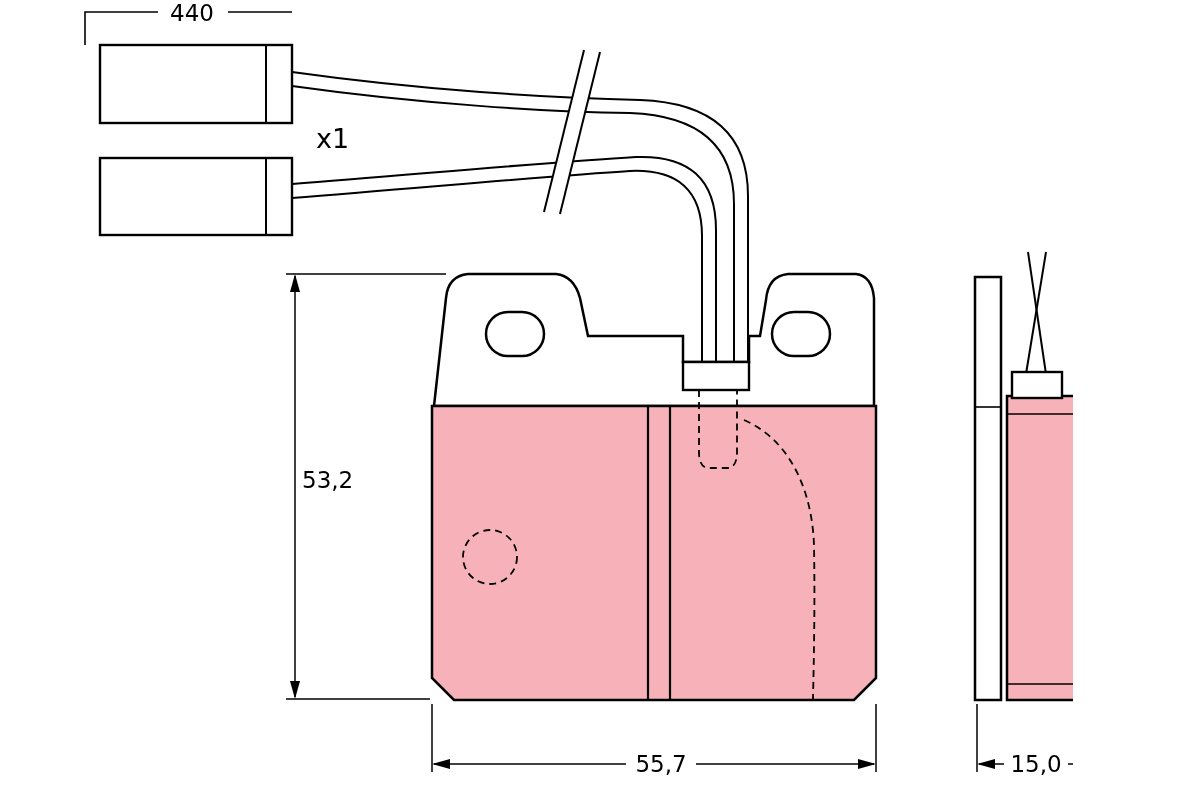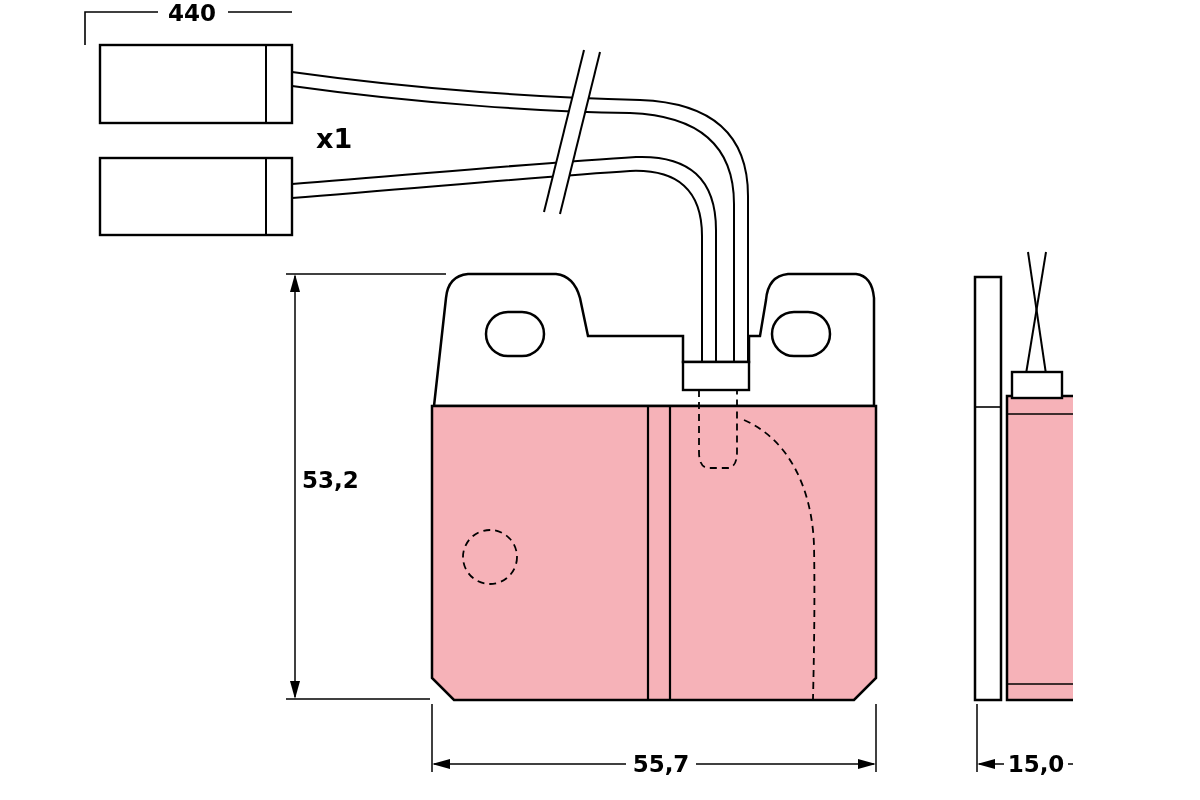--- a/index.html
+++ b/index.html
@@ -2,21 +2,20 @@
 <html><head>
 <meta charset="utf-8">
 <style>
   html,body{margin:0;padding:0;background:#ffffff;}
   .canvas{
     position:relative;
     width:1073px;height:800px;
     background:#ffffff;
     font-family:"DejaVu Sans","Liberation Sans",sans-serif;
     overflow:hidden;
-    font-weight:bold;
   }
   svg{display:block}
   svg text{
     font-family:"DejaVu Sans","Liberation Sans",sans-serif;
     fill:#000000;
   }
   .dim-text{font-size:23px;}
   .qty-text{font-size:27px;}
 </style>
 </head>

